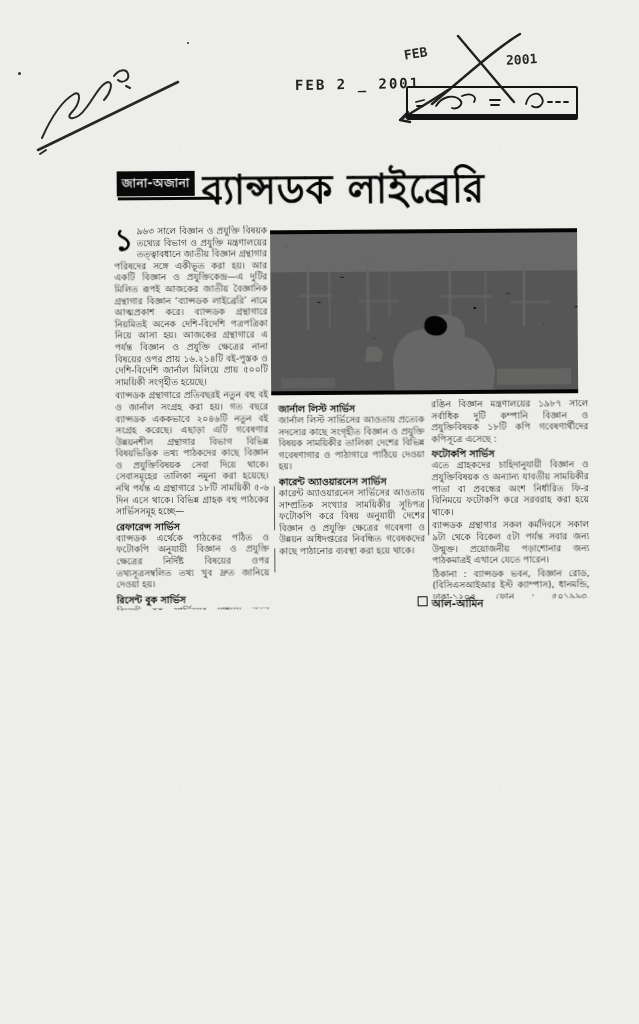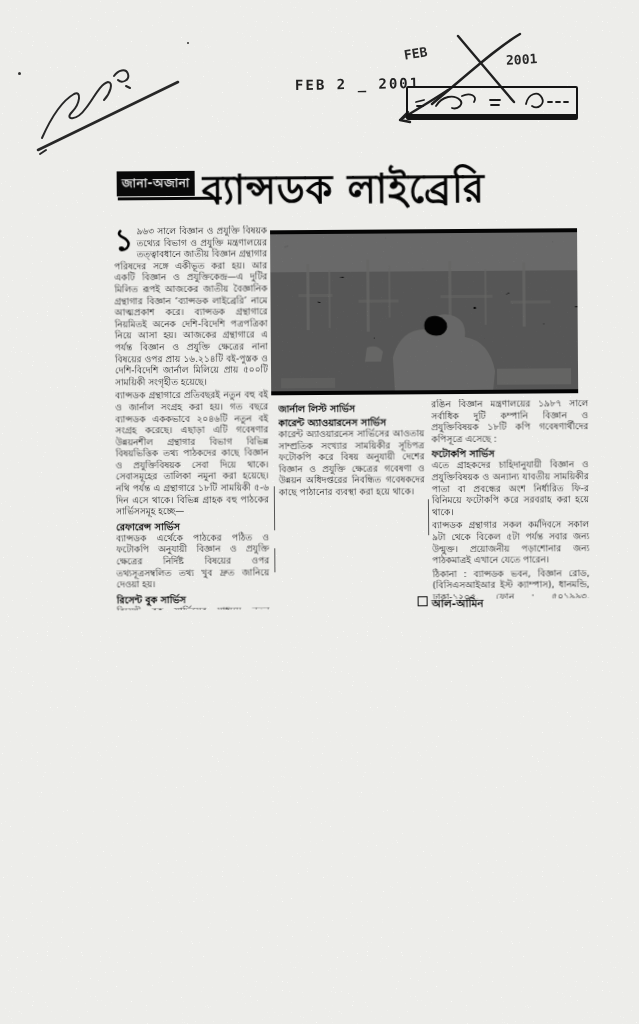--- a/index.html
+++ b/index.html
@@ -183,20 +183,21 @@
   <div class="col col-1">
       <div class="para dropcap">১৯৬৩ সালে বিজ্ঞান ও প্রযুক্তি বিষয়ক তথ্যের বিভাগ ও প্রযুক্তি মন্ত্রণালয়ের তত্ত্বাবধানে জাতীয় বিজ্ঞান গ্রন্থাগার পরিষদের সঙ্গে একীভূত করা হয়। আর একটি বিজ্ঞান ও প্রযুক্তিকেন্দ্র—এ দুটির মিলিত রূপই আজকের জাতীয় বৈজ্ঞানিক গ্রন্থাগার বিজ্ঞান ‘ব্যান্সডক লাইব্রেরি’ নামে আত্মপ্রকাশ করে। ব্যান্সডক গ্রন্থাগারে নিয়মিতই অনেক দেশি-বিদেশি পত্রপত্রিকা নিয়ে আসা হয়। আজকের গ্রন্থাগারে এ পর্যন্ত বিজ্ঞান ও প্রযুক্তি ক্ষেত্রের নানা বিষয়ের ওপর প্রায় ১৬.২১৪টি বই-পুস্তক ও দেশি-বিদেশি জার্নাল মিলিয়ে প্রায় ৫০০টি সাময়িকী সংগৃহীত হয়েছে।</div>
       <div class="para">ব্যান্সডক গ্রন্থাগারে প্রতিবছরই নতুন বহু বই ও জার্নাল সংগ্রহ করা হয়। গত বছরে ব্যান্সডক এককভাবে ২০৪৬টি নতুন বই সংগ্রহ করেছে। এছাড়া এটি গবেষণার উন্নয়নশীল গ্রন্থাগার বিভাগ বিভিন্ন বিষয়ভিত্তিক তথ্য পাঠকদের কাছে বিজ্ঞান ও প্রযুক্তিবিষয়ক সেবা দিয়ে থাকে। সেবাসমূহের তালিকা নমুনা করা হয়েছে। নথি পর্যন্ত এ গ্রন্থাগারে ১৮টি সাময়িকী ৫-৬ দিন এসে থাকে। বিভিন্ন গ্রাহক বহু পাঠকের সার্ভিসসমূহ হচ্ছে—</div>
       <div class="subhead">রেফারেন্স সার্ভিস</div>
       <div class="para">ব্যান্সডক এর্থেকে পাঠকের পঠিত ও ফটোকপি অনুযায়ী বিজ্ঞান ও প্রযুক্তি ক্ষেত্রের নির্দিষ্ট বিষয়ের ওপর তথ্যসূত্রসম্বলিত তথ্য খুব দ্রুত জানিয়ে দেওয়া হয়।</div>
       <div class="subhead">রিসেন্ট বুক সার্ভিস</div>
       <div class="para">রিসেন্ট বুক সার্ভিসের মাধ্যমে নতুন প্রকাশিত বিজ্ঞান ও প্রযুক্তিবিষয়ক বইয়ের তালিকা দেশের বিভিন্ন গবেষক ও উন্নয়ন প্রতিষ্ঠানের গবেষকদের কাছে পাঠানো হয়।</div>
     </div>
   <div class="col col-2">
       <div class="subhead">জার্নাল লিস্ট সার্ভিস</div>
+      <div class="para">জার্নাল লিস্ট সার্ভিসের আওতায় প্রত্যেক সদস্যের কাছে সংগৃহীত বিজ্ঞান ও প্রযুক্তি বিষয়ক সাময়িকীর তালিকা দেশের বিভিন্ন গবেষণাগার ও পাঠাগারে পাঠিয়ে দেওয়া হয়।</div>
       <div class="subhead">কারেন্ট অ্যাওয়ারনেস সার্ভিস</div>
       <div class="para">কারেন্ট অ্যাওয়ারনেস সার্ভিসের আওতায় সাম্প্রতিক সংখ্যার সাময়িকীর সূচিপত্র ফটোকপি করে বিষয় অনুযায়ী দেশের বিজ্ঞান ও প্রযুক্তি ক্ষেত্রের গবেষণা ও উন্নয়ন অধিদপ্তরের নিবন্ধিত গবেষকদের কাছে পাঠানোর ব্যবস্থা করা হয়ে থাকে।</div>
     </div>
   <div class="col col-3">
       <div class="para">রঙিন বিজ্ঞান মন্ত্রণালয়ের ১৯৮৭ সালে সর্বাধিক দুটি কম্পানি বিজ্ঞান ও প্রযুক্তিবিষয়ক ১৮টি কপি গবেষণার্থীদের কপিসূত্রে এসেছে :</div>
       <div class="subhead">ফটোকপি সার্ভিস</div>
       <div class="para">এতে গ্রাহকদের চাহিদানুযায়ী বিজ্ঞান ও প্রযুক্তিবিষয়ক ও অন্যান্য যাবতীয় সাময়িকীর পাতা বা প্রবন্ধের অংশ নির্ধারিত ফি-র বিনিময়ে ফটোকপি করে সরবরাহ করা হয়ে থাকে।</div>
       <div class="para">ব্যান্সডক গ্রন্থাগার সকল কর্মদিবসে সকাল ৯টা থেকে বিকেল ৫টা পর্যন্ত সবার জন্য উন্মুক্ত। প্রয়োজনীয় পড়াশোনার জন্য পাঠকমাত্রই এখানে যেতে পারেন।</div>
       <div class="para">ঠিকানা : ব্যান্সডক ভবন, বিজ্ঞান রোড, (বিসিএসআইআর ইস্ট ক্যাম্পাস), ধানমন্ডি, ঢাকা-১২০৫, ফোন : ৫০১৯৯৩, ৮৬০০১২৪</div>
     </div>

